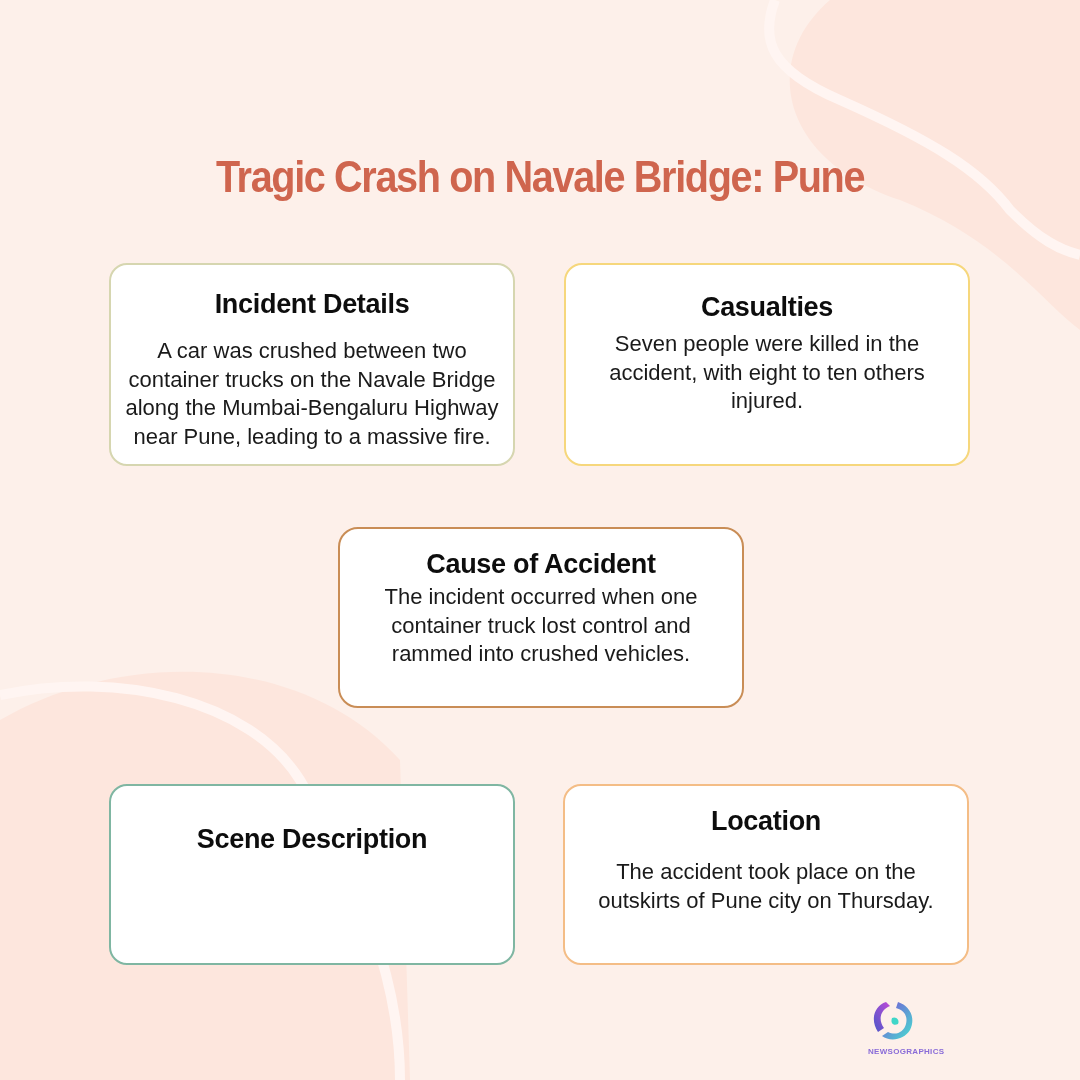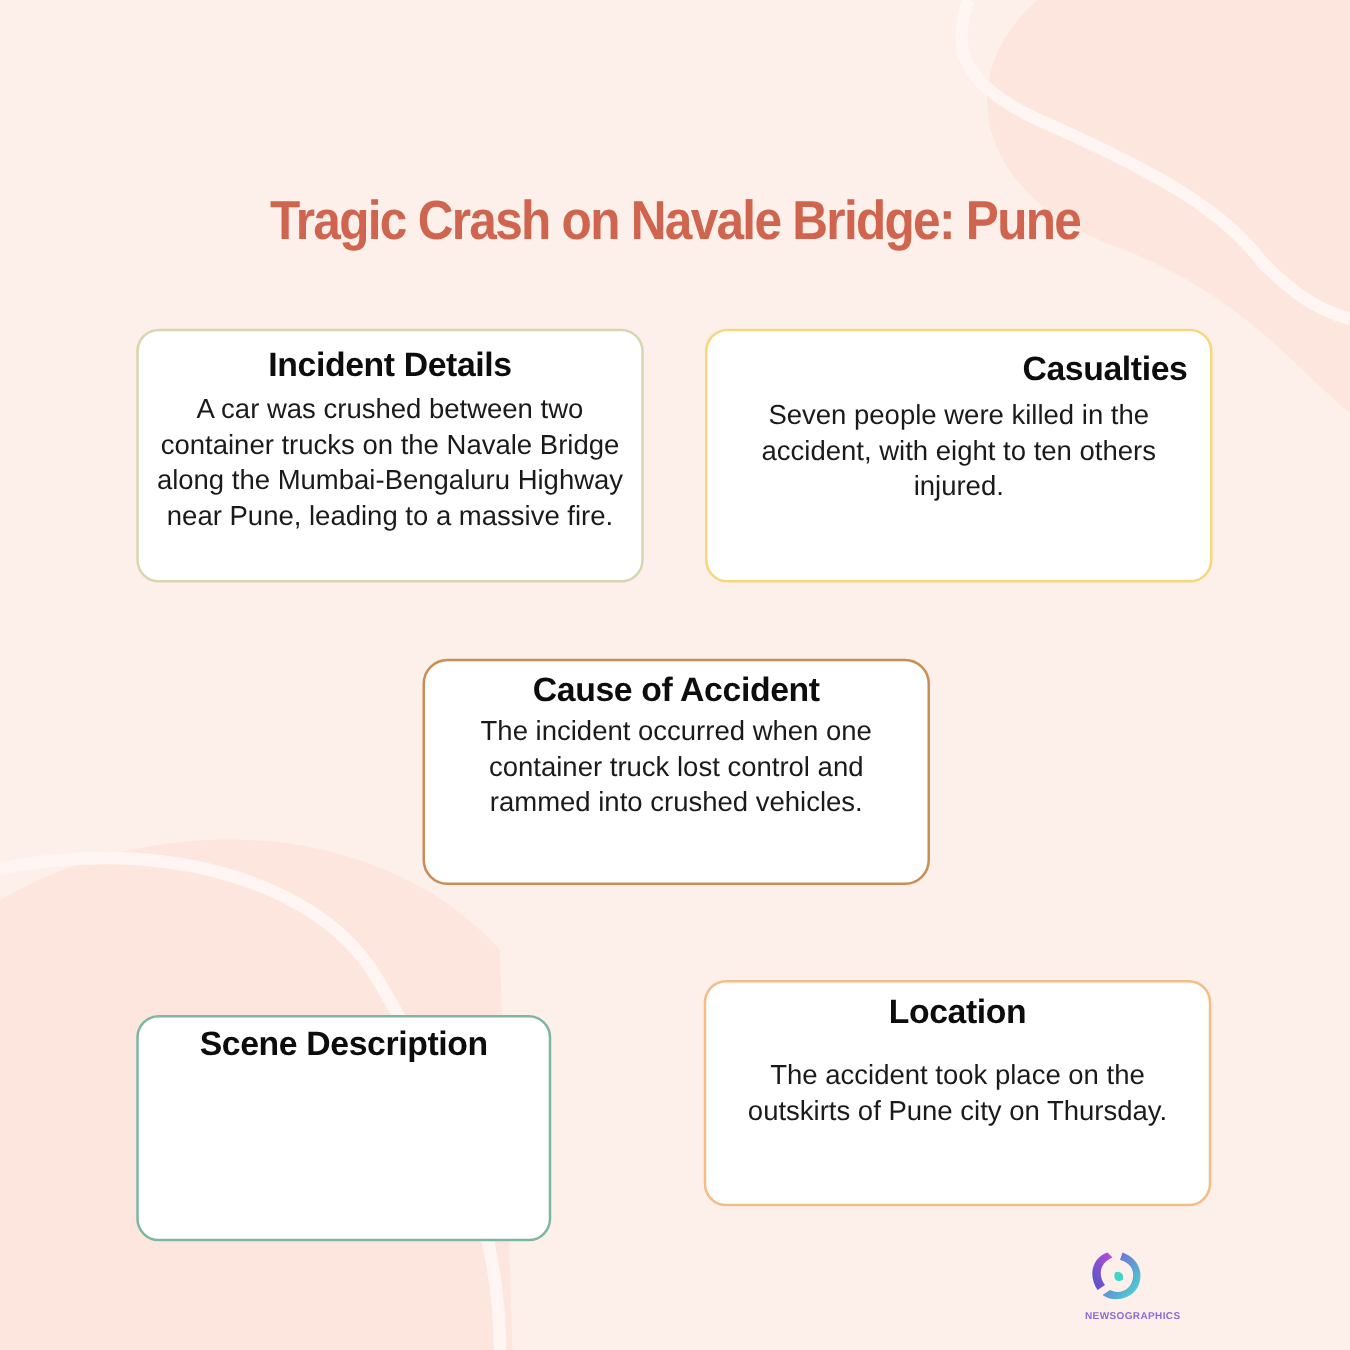--- a/index.html
+++ b/index.html
@@ -14,33 +14,33 @@
     font-family:"Liberation Sans", sans-serif; font-weight:bold;
     font-size:44px; color:#cf654e; letter-spacing:-1.5px;
     transform:scaleX(0.9);
   }
   .card {
     position:absolute; background:#ffffff; border-radius:18px;
     border:2px solid #ccc; box-sizing:border-box; text-align:center;
     color:#111;
   }
   .card h2 {
-    margin:4px; font-size:27px; font-weight:bold; letter-spacing:-0.3px;
+    margin:16px; font-size:27px; font-weight:bold; letter-spacing:-0.3px;
     color:#0d0d0d;
   }
   .card p {
     margin:0; font-size:22px; line-height:28.5px; color:#1a1a1a;
   }
   #c1 { left:109px; top:263px; width:406px; height:203px; border-color:#d6d6b0; padding:6px 14px 0; }
   #c1 h2 { line-height:34px; }
   #c2 { left:564px; top:263px; width:406px; height:203px; border-color:#f6d77c; padding:9px 14px 0; }
-  #c2 h2 { line-height:34px; margin-bottom:6px;text-align:right; }
+  #c2 h2 { line-height:34px; margin-bottom:6px; }
   #c3 { left:338px; top:527px; width:406px; height:181px; border-color:#c98d56; padding:2px 14px 0;border-radius:20px; }
   #c3 h2 { line-height:34px; margin-bottom:2px; }
-  #c4 { left:109px; top:812px; width:332px; height:181px; border-color:#7fb6a2; padding:0 14px 0; }
+  #c4 { left:109px; top:784px; width:406px; height:181px; border-color:#7fb6a2; padding:20px 14px 0; }
   #c4 h2 { line-height:34px; margin-bottom:2px; }
   #c5 { left:563px; top:784px; width:406px; height:181px; border-color:#f4bd86; padding:2px 14px 0; }
   #c5 h2 { line-height:34px; margin-bottom:20px; }
   .logo { position:absolute; left:868px; top:998px; width:72px; text-align:left; }
   .logo-text { font-size:8px; font-weight:bold; letter-spacing:0.3px; color:#8a6cd8; margin-top:1px; }
 </style>
 </head>
 <body>
 
 <svg class="bg" width="1080" height="1080" viewBox="0 0 1080 1080">

